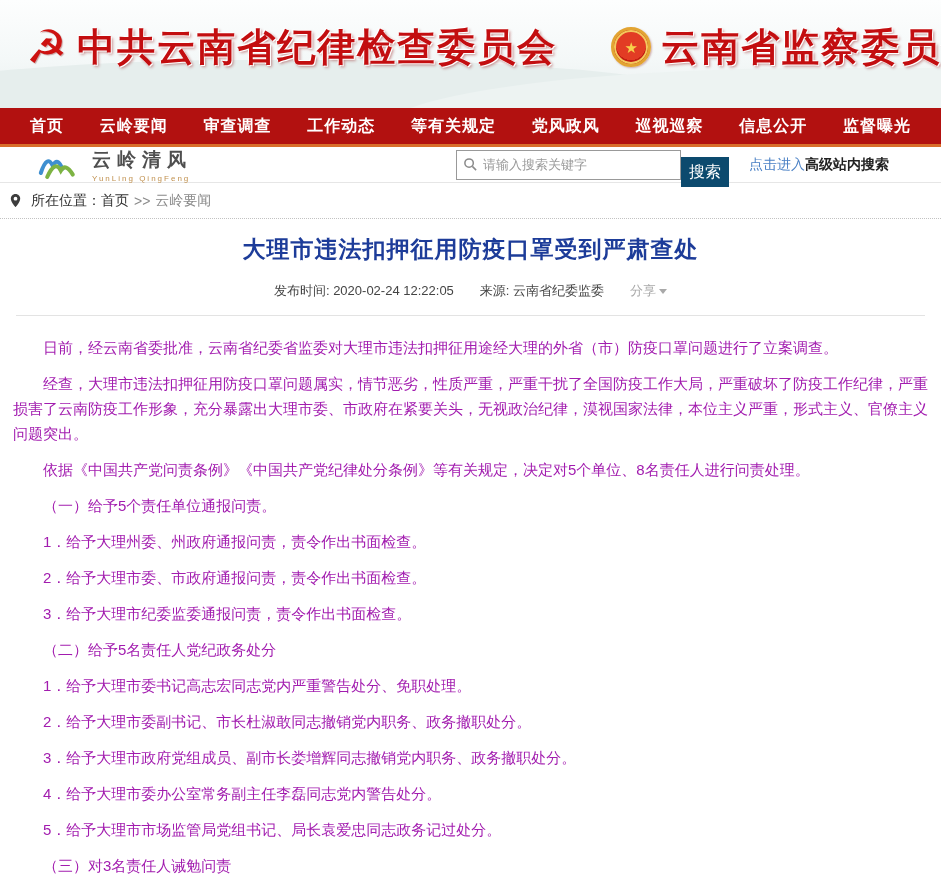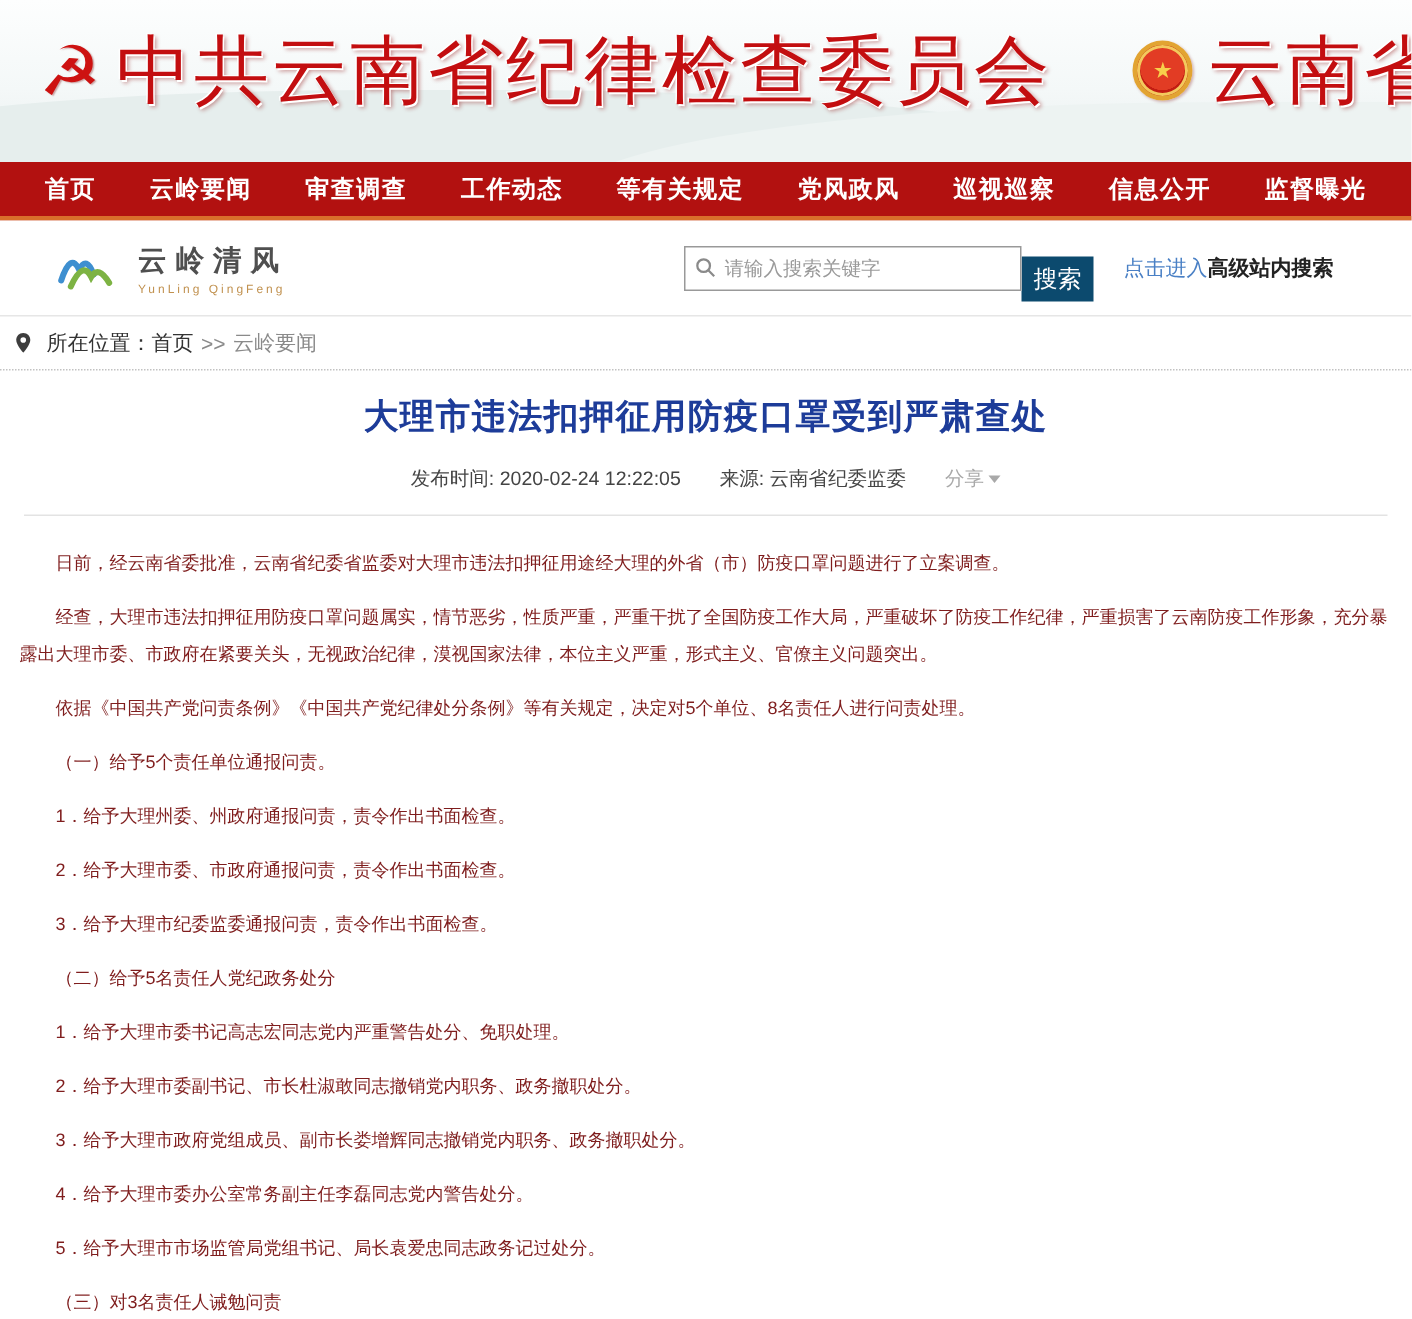--- a/index.html
+++ b/index.html
@@ -8,37 +8,37 @@
 
   
   .banner { position:relative; height:108px; overflow:hidden;
     background:linear-gradient(180deg,#fdfefe 0%,#f4f8f8 55%,#e9efef 100%); }
   .mountain { position:absolute; border-radius:45%; }
   .m1 { left:-180px; top:60px; width:950px; height:130px; background:#e6eeed; }
   .m2 { left:380px; top:68px; width:980px; height:140px; background:#edf3f2; }
   .banner-inner { position:relative; display:flex; align-items:center; height:100%; padding:0 0 14px 26px; }
   .emblem { font-size:46px; line-height:1; color:#cd1211; margin-right:10px;
     text-shadow:1px 1px 1px rgba(120,0,0,.35); }
-  .banner-title { font-weight:normal; font-size:50px; letter-spacing:2px; color:#c30e10; white-space:nowrap;
+  .banner-title { font-weight:bold; font-size:38px; letter-spacing:2px; color:#c30e10; white-space:nowrap;
     text-shadow:-1px -1px 0 #fff, 1px 1px 0 #fff, 2px 2px 3px rgba(140,10,10,.45); }
   .banner-left { display:flex; align-items:center; }
   .banner-right { display:flex; align-items:center; margin-left:54px; }
   .nat-emblem { width:40px; height:40px; border-radius:50%; flex:0 0 auto; margin-right:10px;
     background:radial-gradient(circle at 50% 45%, #e23c24 0 58%, #c21d12 59% 100%);
     border:3px solid #e2a432; box-shadow:inset 0 0 0 2px #f3c95d, 1px 1px 2px rgba(120,0,0,.3);
     display:flex; align-items:center; justify-content:center; }
   .nat-star { color:#f7d04b; font-size:15px; line-height:1; }
 
   
   .nav { height:39px; background:#b21110; border-bottom:3px solid #d96e2b;
     display:flex; align-items:center; justify-content:space-between; padding:0 30px; }
   .nav-item { color:#fff; font-weight:bold; font-size:16px; text-decoration:none; letter-spacing:1px; cursor:pointer; }
 
   
-  .subheader { height:64px; background:#fff; border-bottom:1px solid #e6e6e6;
+  .subheader { height:36px; background:#fff; border-bottom:1px solid #e6e6e6;
     display:flex; align-items:center; padding:0 52px 0 36px; }
   .site-logo { display:flex; align-items:center; }
   .logo-text { margin-left:8px; }
   .logo-cn { font-family:"Liberation Serif","DejaVu Serif",serif; font-size:19px; color:#4f4f4f;
     letter-spacing:6px; font-weight:bold; }
   .logo-en { font-size:8px; color:#c1914f; letter-spacing:2px; margin-top:1px; }
   .search-group { margin-left:auto; display:flex; align-items:center; }
   .search-box { position:relative; }
   .search-input { width:225px; height:30px; border:1px solid #999; padding:0 6px 0 26px;
     font-size:13px; color:#333; outline:none; }
@@ -59,21 +59,21 @@
   .article { padding:0 13px; }
   .article-title { text-align:center; margin-top:15px; font-size:23px; font-weight:bold;
     color:#1d3c99; letter-spacing:1px; }
   .article-meta { display:flex; justify-content:center; align-items:center; gap:26px;
     margin-top:17px; font-size:13px; color:#444; }
   .share { color:#a9a9a9; display:inline-flex; align-items:center; cursor:pointer; }
   .caret { width:0; height:0; border-left:4px solid transparent; border-right:4px solid transparent;
     border-top:5px solid #a9a9a9; margin-left:3px; display:inline-block; }
   .meta-rule { border:0; border-top:1px solid #e3e3e3; margin:15px 3px 0; }
   .article-body { padding-top:19px; }
-  .article-body p { font-size:12px; color:#7f1d1d; line-height:25px; margin-bottom:11px; text-indent:2em; }
+  .article-body p { font-size:15px; color:#a21caf; line-height:25px; margin-bottom:11px; text-indent:2em; }
 </style>
 </head>
 <body>
 
 <div class="banner">
   <div class="mountain m1"></div>
   <div class="mountain m2"></div>
   <div class="banner-inner">
     <div class="banner-left">
       <span class="emblem">☭</span>

